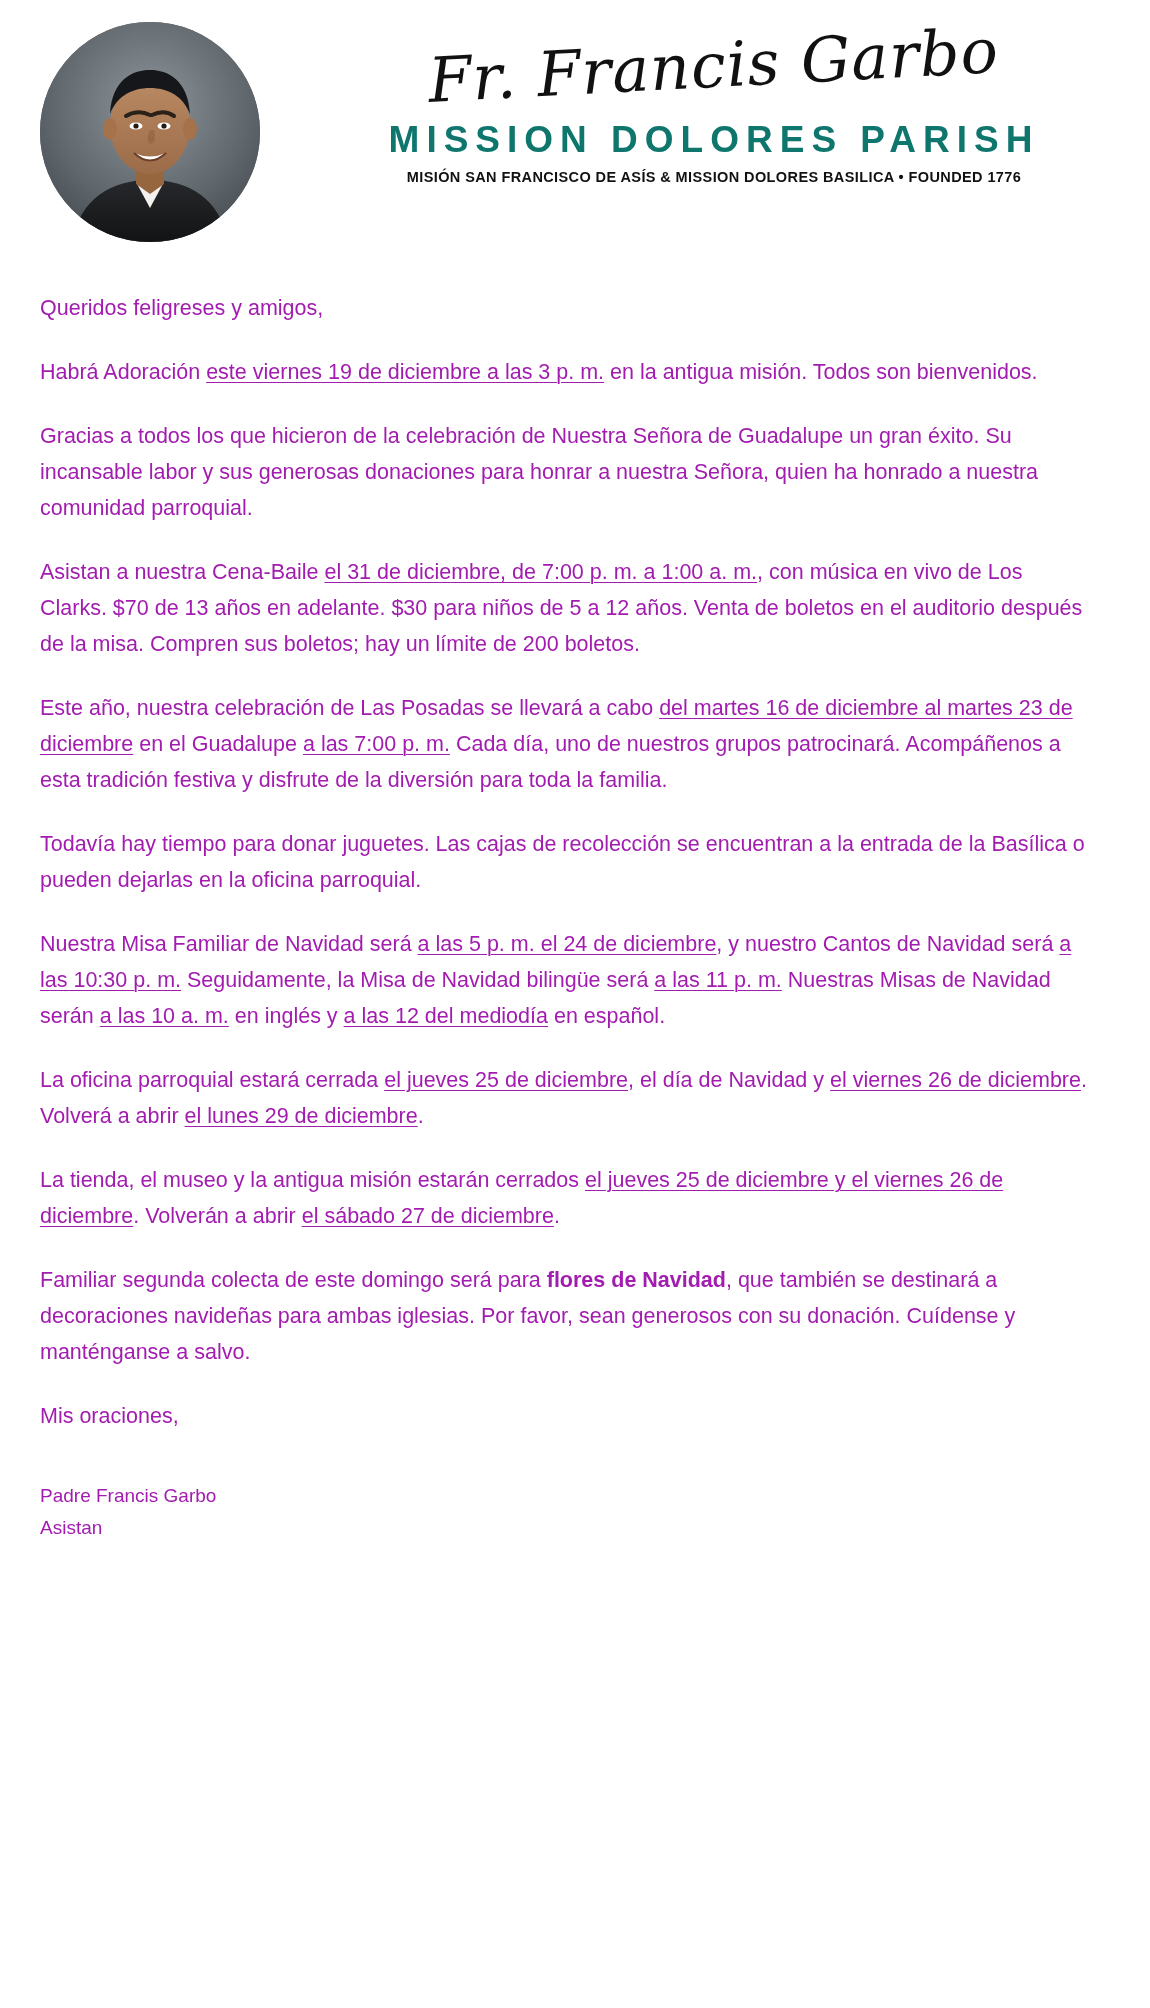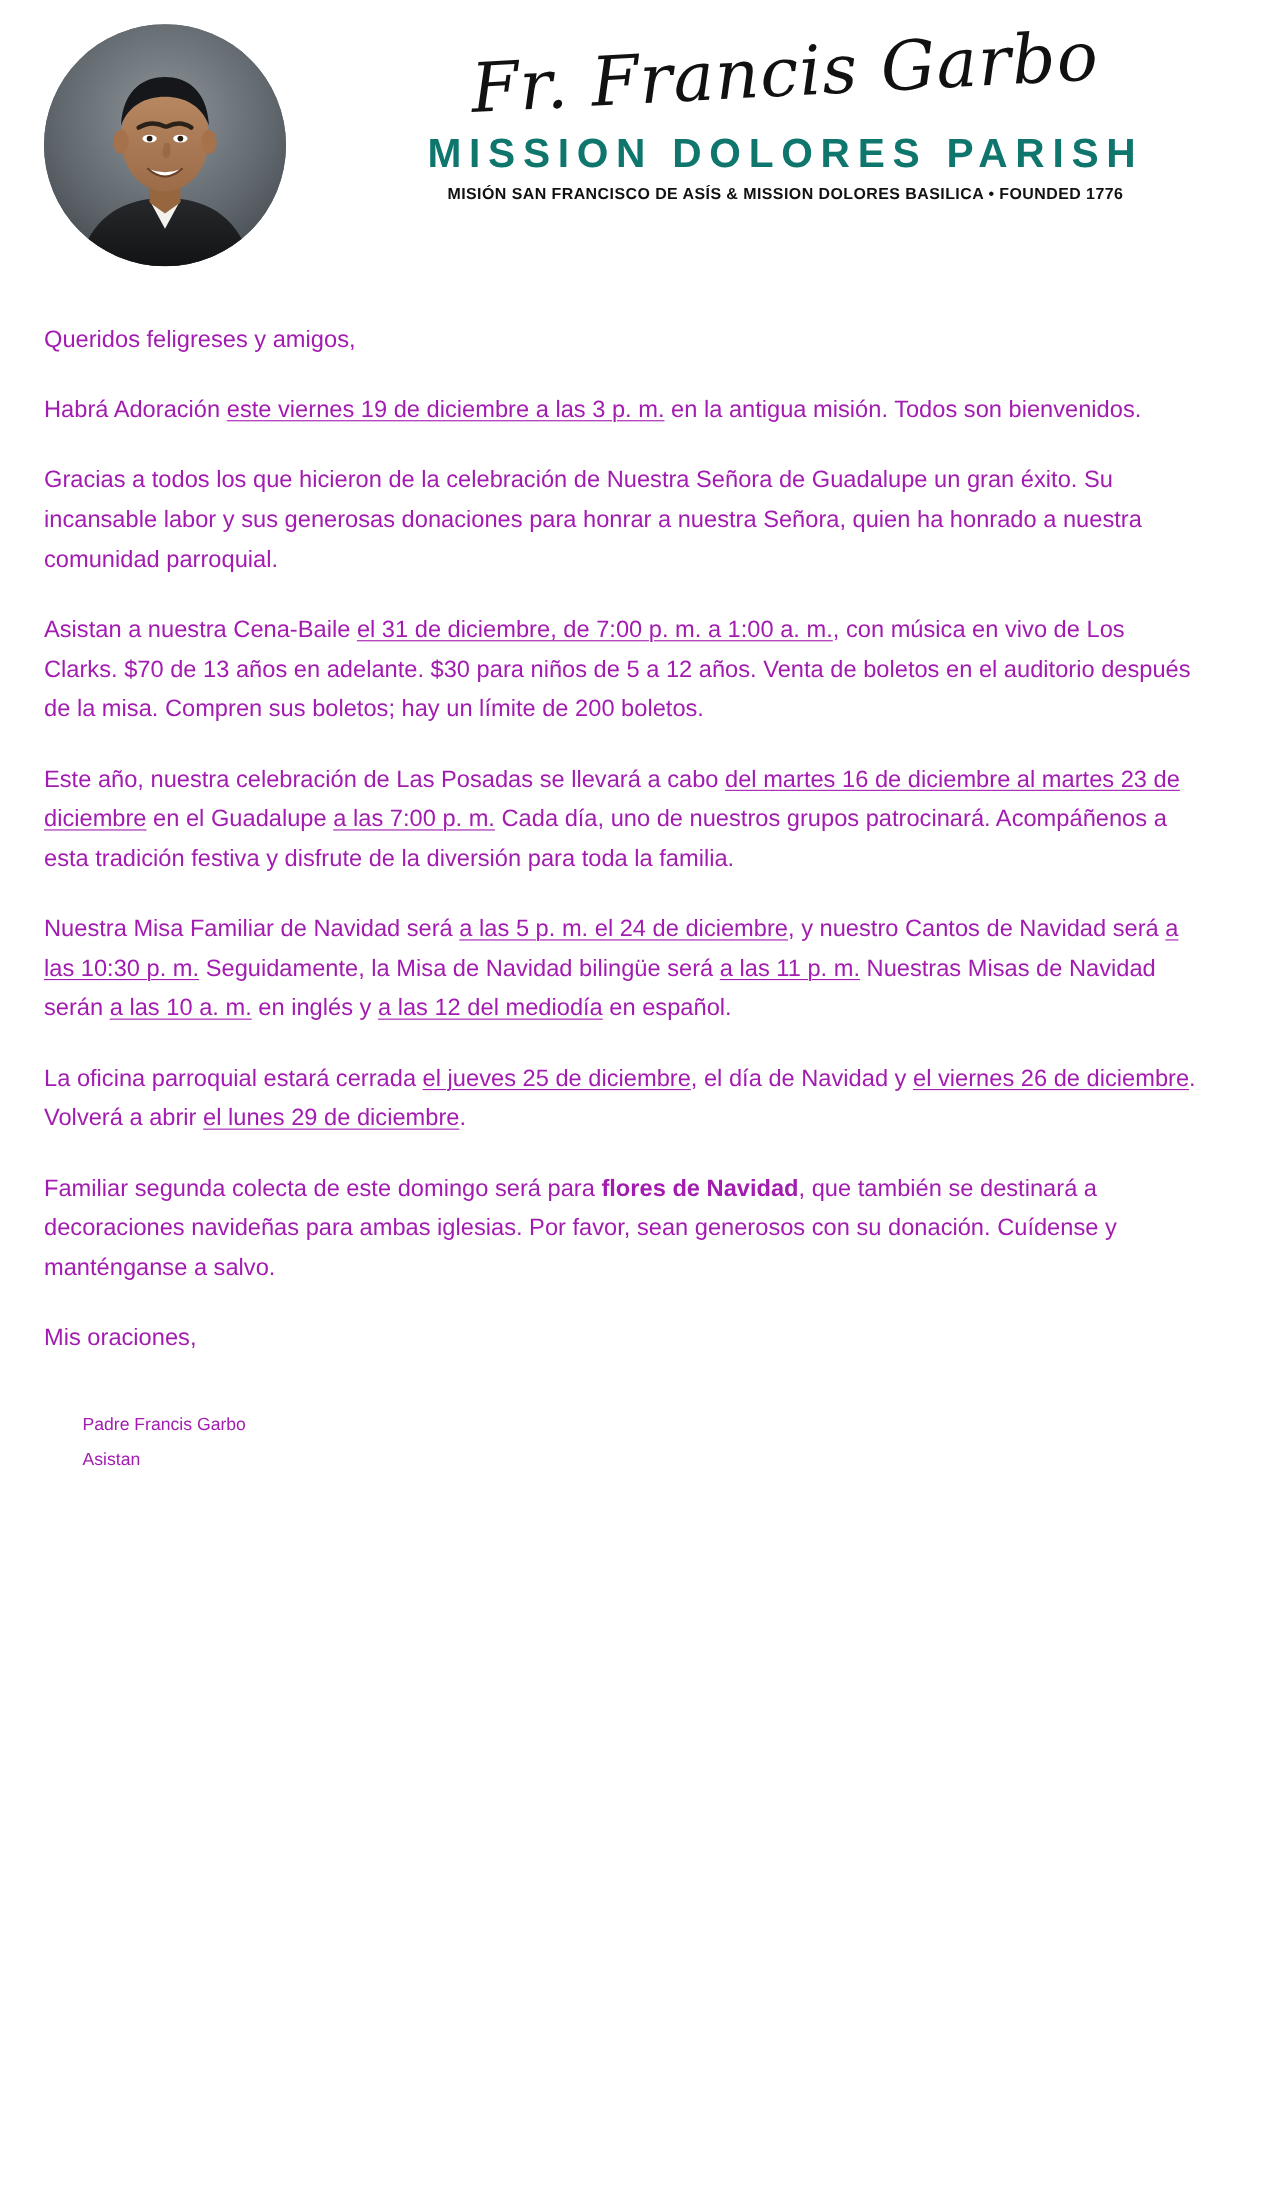--- a/index.html
+++ b/index.html
@@ -86,23 +86,22 @@
     line-height: 36px;
     color: #a21caf;
   }
   .letter p {
     margin: 0 0 28px 0;
   }
   u { text-decoration-thickness: 1px; text-underline-offset: 3px; }
   b { font-weight: bold; }
   .sig-block {
     margin-top: 46px;
-    font-size: 16px;
+    font-size: 19px;
     line-height: 32px;
-    margin-left: 35px;
   }
   .sig-block div { white-space: pre; }
 </style>
 </head>
 <body>
 
 <div class="page">
 
   <div class="letterhead">
 
@@ -165,25 +164,27 @@
     <p>Queridos feligreses y amigos,</p>
 
     <p><span>Habrá Adoración </span><u>este viernes 19 de diciembre a las 3 p. m.</u><span> en la antigua misión. Todos son bienvenidos.</span></p>
 
     <p>Gracias a todos los que hicieron de la celebración de Nuestra Señora de Guadalupe un gran éxito. Su incansable labor y sus generosas donaciones para honrar a nuestra Señora, quien ha honrado a nuestra comunidad parroquial.</p>
 
     <p><span>Asistan a nuestra Cena-Baile </span><u>el 31 de diciembre, de 7:00 p. m. a 1:00 a. m.</u><span>, con música en vivo de Los Clarks. $70 de 13 años en adelante. $30 para niños de 5 a 12 años. Venta de boletos en el auditorio después de la misa. Compren sus boletos; hay un límite de 200 boletos.</span></p>
 
     <p><span>Este año, nuestra celebración de Las Posadas se llevará a cabo </span><u>del martes 16 de diciembre al martes 23 de diciembre</u><span> en el Guadalupe </span><u>a las 7:00 p. m.</u><span> Cada día, uno de nuestros grupos patrocinará. Acompáñenos a esta tradición festiva y disfrute de la diversión para toda la familia.</span></p>
 
+    <p>Todavía hay tiempo para donar juguetes. Las cajas de recolección se encuentran a la entrada de la Basílica o pueden dejarlas en la oficina parroquial.</p>
 
     <p><span>Nuestra Misa Familiar de Navidad será </span><u>a las 5 p. m. el 24 de diciembre</u><span>, y nuestro Cantos de Navidad será </span><u>a las 10:30 p. m.</u><span> Seguidamente, la Misa de Navidad bilingüe será </span><u>a las 11 p. m.</u><span> Nuestras Misas de Navidad serán </span><u>a las 10 a. m.</u><span> en inglés y </span><u>a las 12 del mediodía</u><span> en español.</span></p>
 
     <p><span>La oficina parroquial estará cerrada </span><u>el jueves 25 de diciembre</u><span>, el día de Navidad y </span><u>el viernes 26 de diciembre</u><span>. Volverá a abrir </span><u>el lunes 29 de diciembre</u><span>.</span></p>
 
+    <p><span>La tienda, el museo y la antigua misión estarán cerrados </span><u>el jueves 25 de diciembre y el viernes 26 de diciembre</u><span>. Volverán a abrir </span><u>el sábado 27 de diciembre</u><span>.</span></p>
 
     <p><span>Familiar segunda colecta de este domingo será para </span><b>flores de Navidad</b><span>, que también se destinará a decoraciones navideñas para ambas iglesias. Por favor, sean generosos con su donación. Cuídense y manténganse a salvo.</span></p>
 
     <p>Mis oraciones,</p>
 
     <div class="sig-block">
       <div>Padre Francis Garbo</div>
       <div>Asistan</div>
     </div>
   </div>

